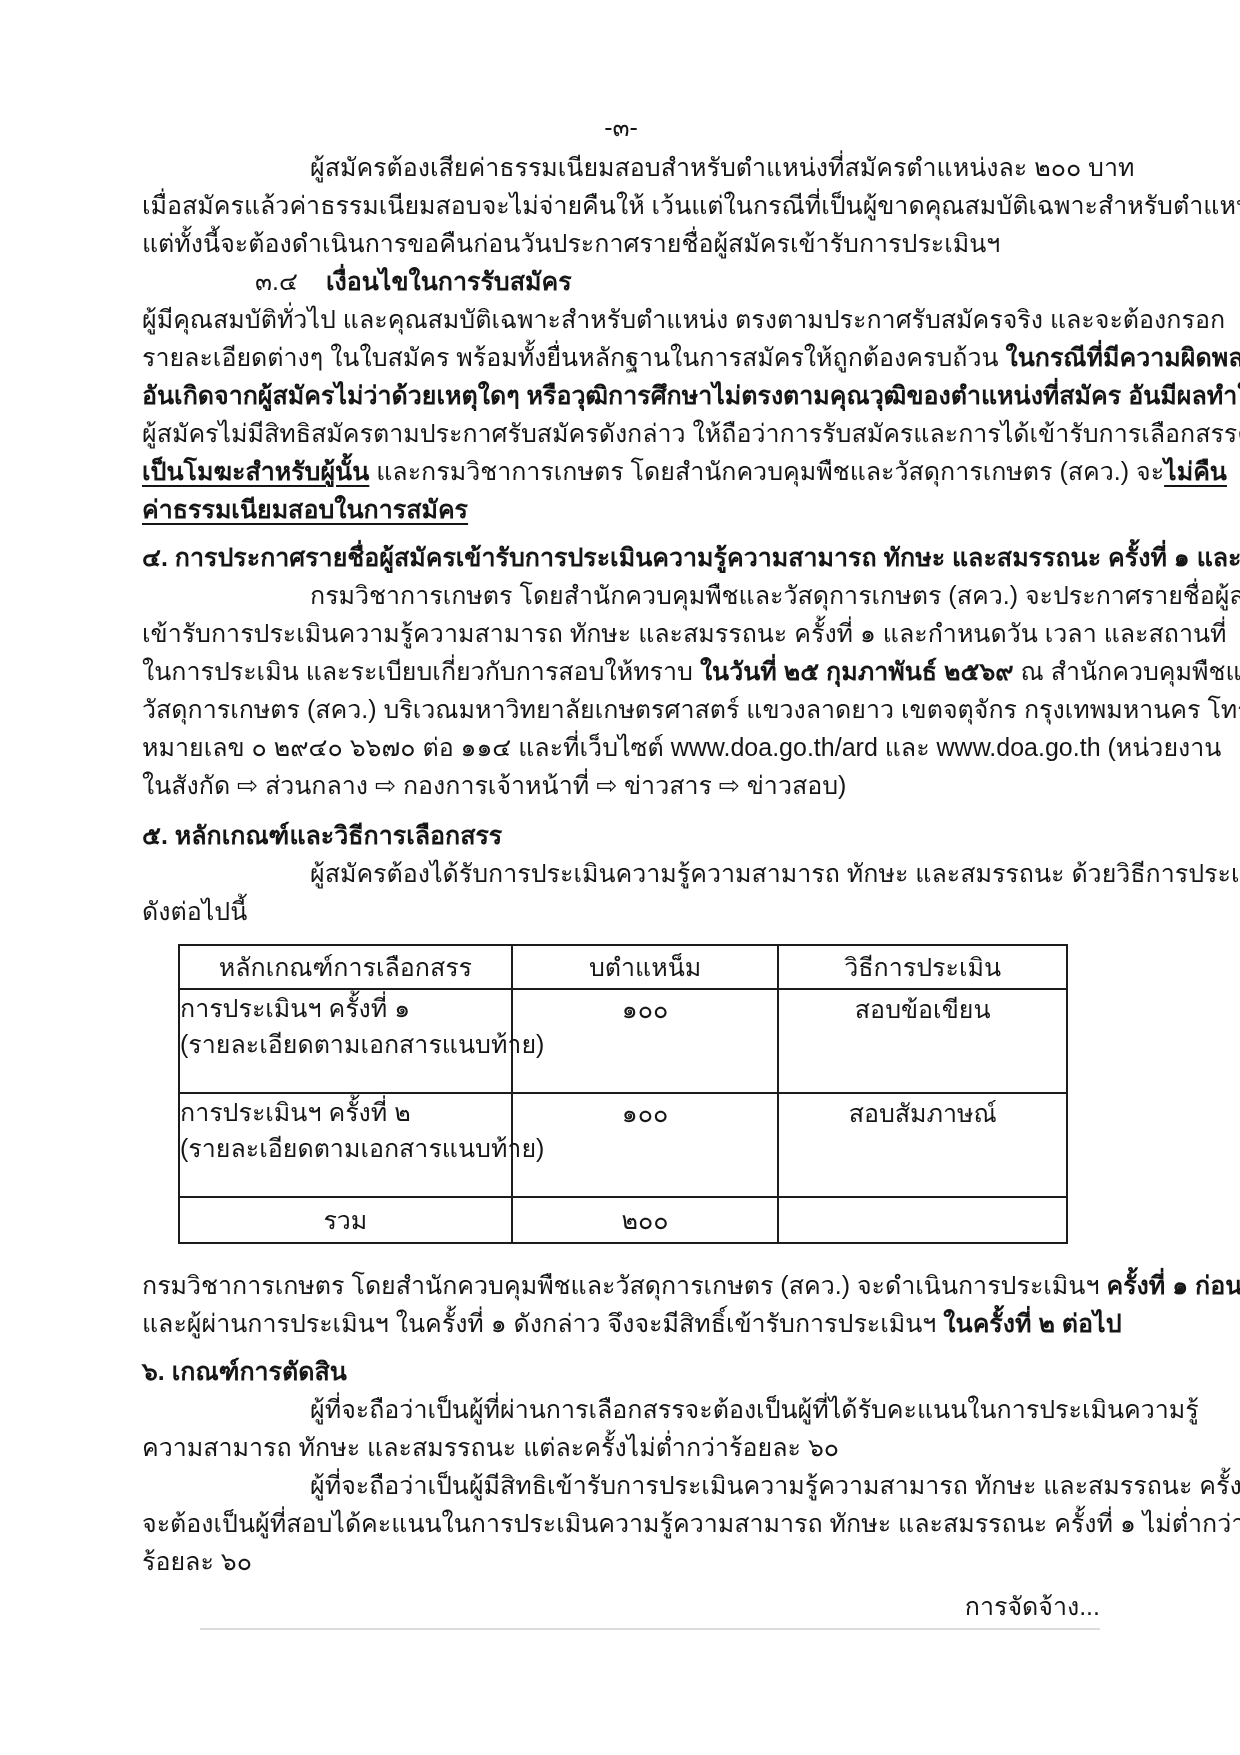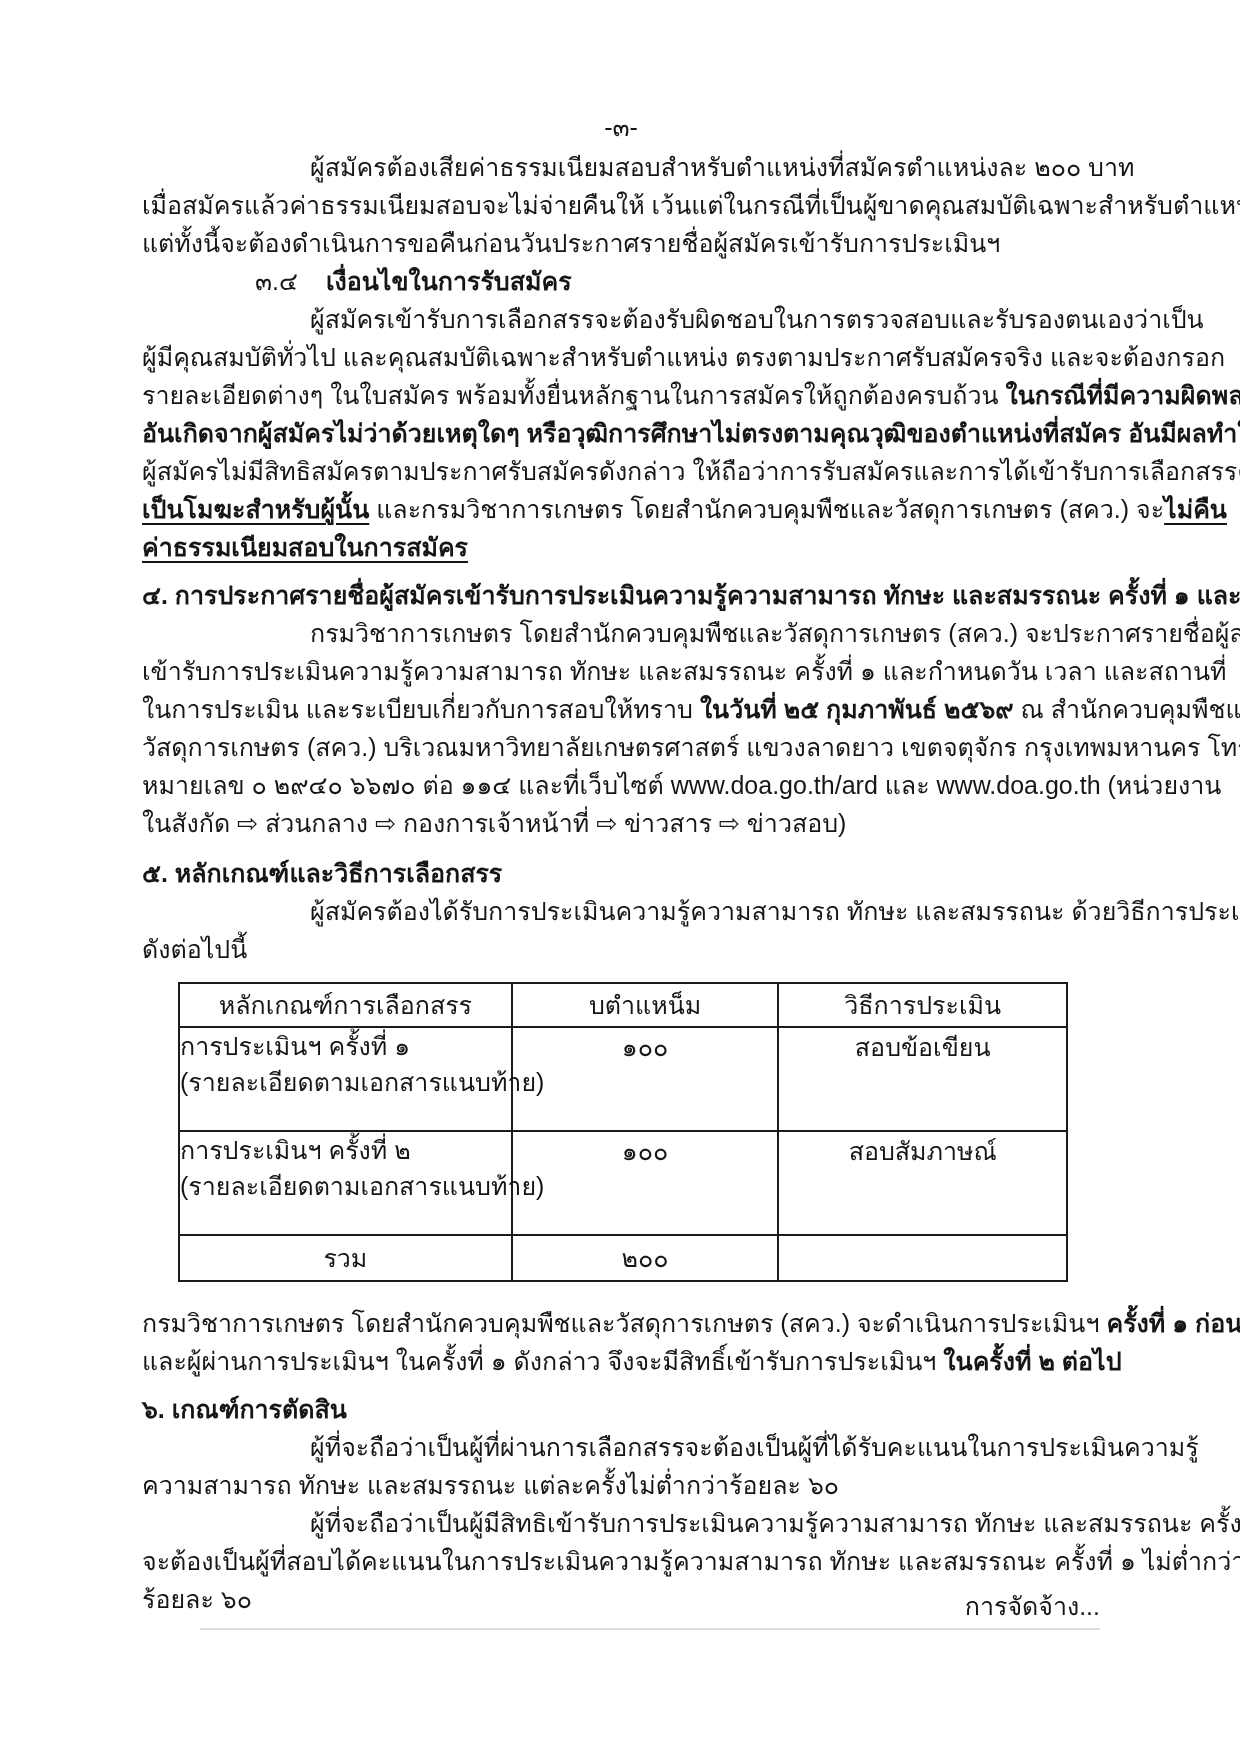--- a/index.html
+++ b/index.html
@@ -67,21 +67,20 @@
 
   <div class="line pageno">-๓-</div>
 
   <div class="line indent">ผู้สมัครต้องเสียค่าธรรมเนียมสอบสำหรับตำแหน่งที่สมัครตำแหน่งละ ๒๐๐ บาท</div>
   <div class="line">เมื่อสมัครแล้วค่าธรรมเนียมสอบจะไม่จ่ายคืนให้ เว้นแต่ในกรณีที่เป็นผู้ขาดคุณสมบัติเฉพาะสำหรับตำแหน่ง</div>
   <div class="line">แต่ทั้งนี้จะต้องดำเนินการขอคืนก่อนวันประกาศรายชื่อผู้สมัครเข้ารับการประเมินฯ</div>
 
   <div class="line h2">
     <span class="num">๓.๔</span><span>เงื่อนไขในการรับสมัคร</span>
   </div>
-  <div class="line indent">ผู้สมัครเข้ารับการเลือกสรรจะต้องรับผิดชอบในการตรวจสอบและรับรองตนเองว่าเป็น</div>
   <div class="line">ผู้มีคุณสมบัติทั่วไป และคุณสมบัติเฉพาะสำหรับตำแหน่ง  ตรงตามประกาศรับสมัครจริง และจะต้องกรอก</div>
   <div class="line"><span>รายละเอียดต่างๆ ในใบสมัคร พร้อมทั้งยื่นหลักฐานในการสมัครให้ถูกต้องครบถ้วน </span><span class="b">ในกรณีที่มีความผิดพลาด</span></div>
   <div class="line b">อันเกิดจากผู้สมัครไม่ว่าด้วยเหตุใดๆ หรือวุฒิการศึกษาไม่ตรงตามคุณวุฒิของตำแหน่งที่สมัคร อันมีผลทำให้</div>
   <div class="line">ผู้สมัครไม่มีสิทธิสมัครตามประกาศรับสมัครดังกล่าว ให้ถือว่าการรับสมัครและการได้เข้ารับการเลือกสรรครั้งนี้</div>
   <div class="line"><span class="bu">เป็นโมฆะสำหรับผู้นั้น</span><span> และกรมวิชาการเกษตร โดยสำนักควบคุมพืชและวัสดุการเกษตร (สคว.) จะ</span><span class="bu">ไม่คืน</span></div>
   <div class="line bu">ค่าธรรมเนียมสอบในการสมัคร</div>
 
   <div class="line h1 gap10">๔. การประกาศรายชื่อผู้สมัครเข้ารับการประเมินความรู้ความสามารถ ทักษะ และสมรรถนะ ครั้งที่ ๑ และ</div>
   <div class="line indent">กรมวิชาการเกษตร  โดยสำนักควบคุมพืชและวัสดุการเกษตร (สคว.) จะประกาศรายชื่อผู้สมัคร</div>
   <div class="line">เข้ารับการประเมินความรู้ความสามารถ ทักษะ และสมรรถนะ ครั้งที่ ๑ และกำหนดวัน เวลา และสถานที่</div>

